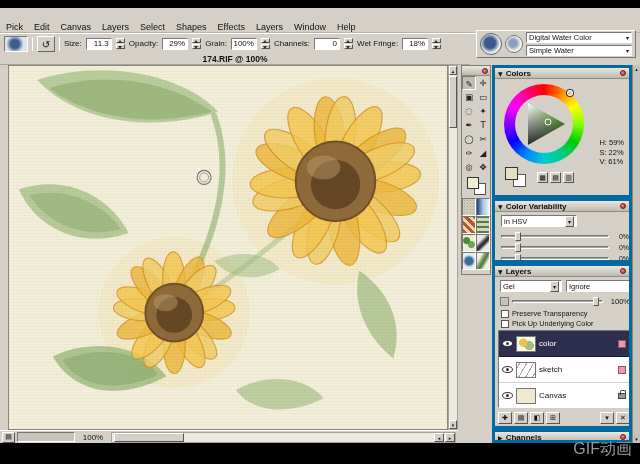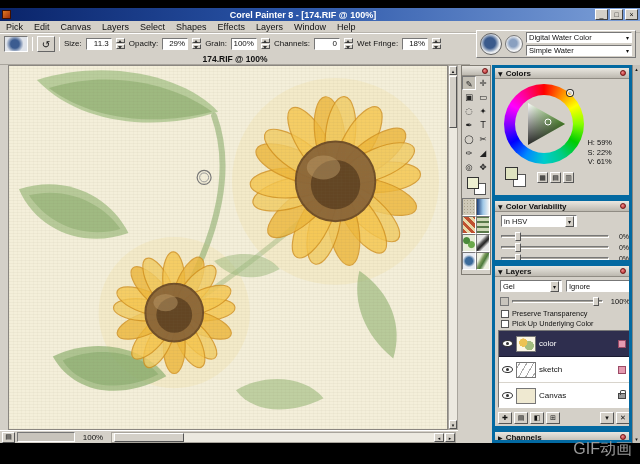--- a/index.html
+++ b/index.html
@@ -123,21 +123,21 @@
   .wheel-hole { position:absolute; left:11px; top:11px; width:58px; height:58px; border-radius:50%; background:#d4d0c8; }
   .ring-dot { position:absolute; left:63px; top:6px; width:6px; height:6px; border:1px solid #fff;
               border-radius:50%; background:transparent; box-shadow:0 0 0 1px #333; }
   .tri-svg { position:absolute; left:11px; top:11px; }
   .swatches2 { position:absolute; left:8px; top:98px; width:26px; height:24px; }
   .sw2-back { position:absolute; left:10px; top:8px; width:13px; height:13px; background:#fff; border:1px solid #555; }
   .sw2-front{ position:absolute; left:2px; top:1px; width:13px; height:13px; background:#dfe3c0; border:1px solid #333; }
   .cbtns { position:absolute; left:42px; top:104px; display:flex; gap:2px; }
   .cbtn { width:11px; height:11px; background:#d4d0c8; border:1px solid; border-color:#fff #555 #555 #fff;
           font-size:7px; line-height:10px; text-align:center; }
-  .hsv { position:absolute; right:17px; top:70px; text-align:center; font-size:7.5px; line-height:9.5px; }
+  .hsv { position:absolute; right:5px; top:70px; text-align:left; font-size:7.5px; line-height:9.5px; }
 
   
   .dd { background:#fff; border:1px solid; border-color:#777 #fff #fff #777; display:flex;
         align-items:center; font-size:7.5px; padding:0 2px; height:12px; }
   .dd .dd-arrow { margin-left:auto; width:9px; text-align:center; background:#d4d0c8; font-size:6px;
                   line-height:9px; border:1px solid; border-color:#fff #555 #555 #fff; }
   .var-dd { position:absolute; left:6px; top:14px; width:76px; }
   .var-row { position:absolute; left:6px; width:128px; height:9px; display:flex; align-items:center; }
   .track { height:3px; background:#aaa69e; border:1px solid; border-color:#777 #fff #fff #777; flex:1; position:relative; }
   .thumb { position:absolute; top:-4px; width:6px; height:9px; background:#d4d0c8;
@@ -192,27 +192,20 @@
             font-size:5px; line-height:8px; border:1px solid; border-color:#fff #555 #555 #fff; }
 
   .watermark { position:absolute; right:8px; bottom:4px; color:#9a9a9a; font-size:16px; }
 </style>
 </head>
 <body>
 
 <div class="screen">
   <div class="app">
 
-    <div class="titlebar">
-      <span class="app-icon"></span>
-      <span class="title-text">Corel Painter 8 - [174.RIF @ 100%]</span>
-      <span class="winbtn">_</span>
-      <span class="winbtn">□</span>
-      <span class="winbtn">×</span>
-    </div>
 
     <div class="menubar">
       <span class="menu-item">Pick</span>
       <span class="menu-item">Edit</span>
       <span class="menu-item">Canvas</span>
       <span class="menu-item">Layers</span>
       <span class="menu-item">Select</span>
       <span class="menu-item">Shapes</span>
       <span class="menu-item">Effects</span>
       <span class="menu-item">Layers</span>

